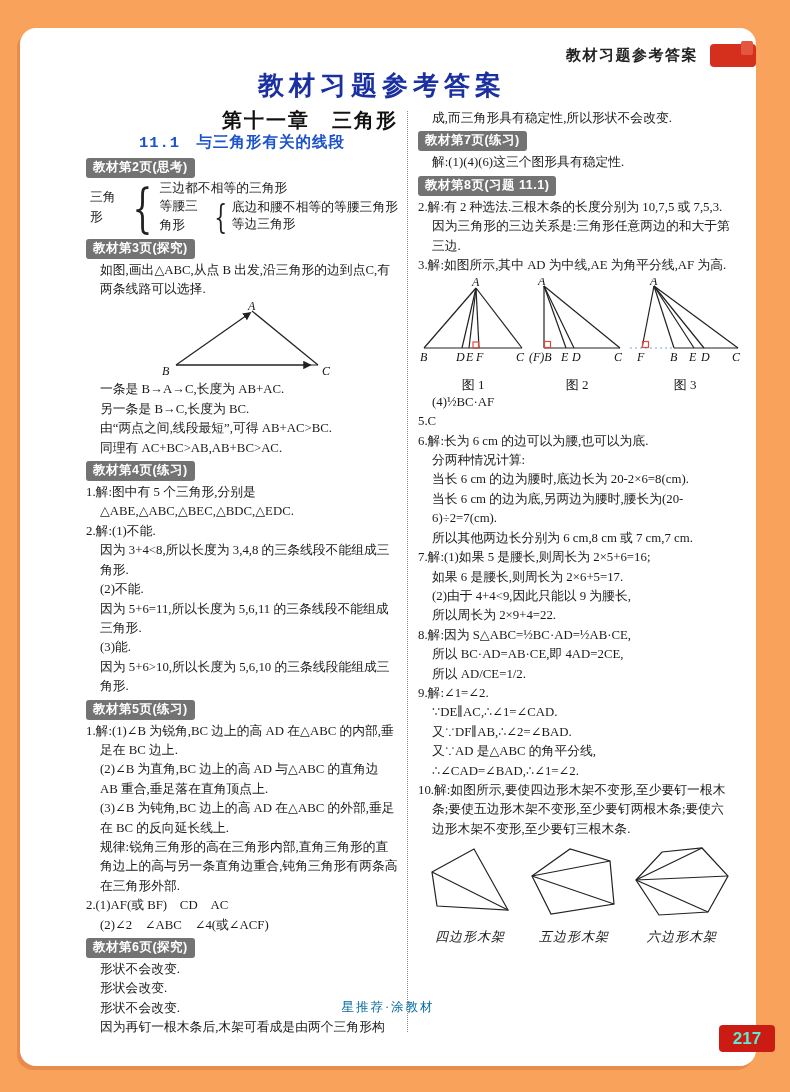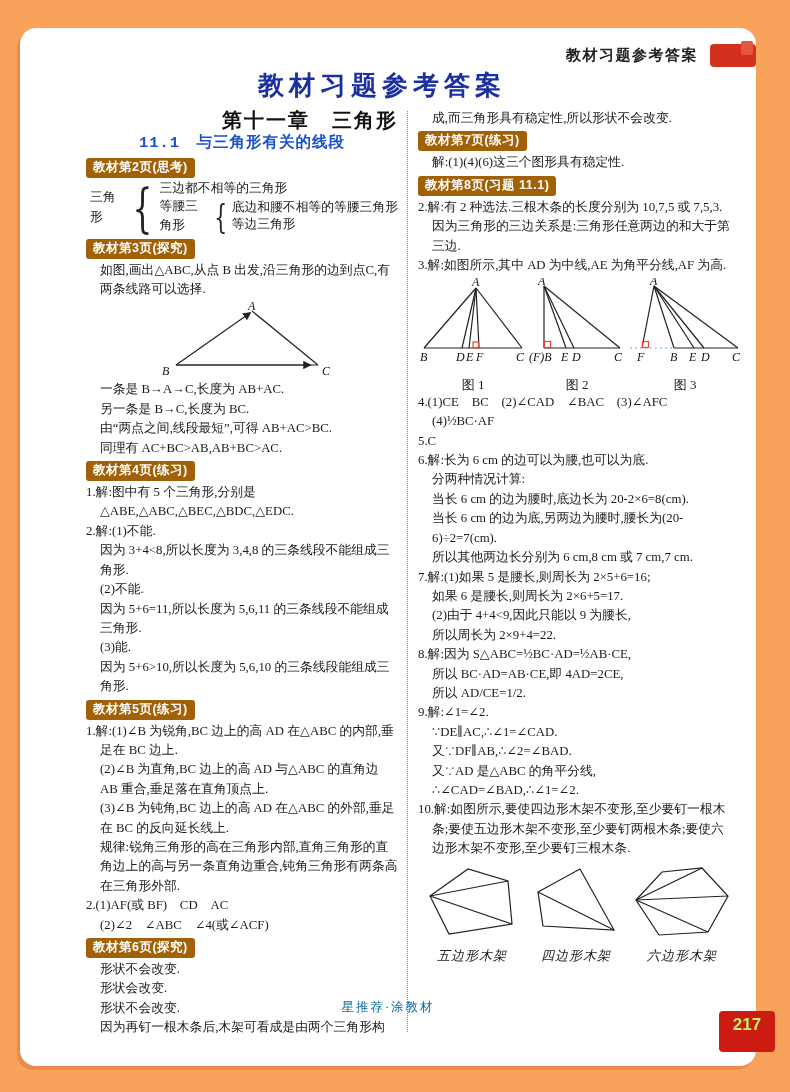--- a/index.html
+++ b/index.html
@@ -27,21 +27,21 @@
   
   .cols{display:flex;margin:6px 0 0 66px;}
   .col-left{width:312px;flex:none;}
   .divider{flex:none;border-left:1.5px dotted #8a8a8a;margin:2px 10px 6px 9px;}
   .col-right{width:318px;flex:none;}
   .col{font-size:12.8px;line-height:19.4px;}
   .chapter{margin:2px 0 4px;text-align:right;font-size:20px;letter-spacing:2px;color:#111;}
   .section{margin:0 0 4px;text-align:center;font-size:15.5px;color:#1C53CC;
     font-family:Liberation Mono, monospace;letter-spacing:1px;}
   .badge-row{margin:3px 0 2px;}
-  .badge{display:inline-block;background:#a16207;color:#fff;font-weight:bold;
+  .badge{display:inline-block;background:#737373;color:#fff;font-weight:bold;
     font-size:12.5px;line-height:17px;padding:1px 7px 2px;border-radius:3px;
     font-family:"Liberation Sans",sans-serif;letter-spacing:.5px;}
   .ln{margin:0;}
   .ln.num{padding-left:14px;text-indent:-14px;}
   .ln.sub{padding-left:14px;}
   
   .bracket{display:flex;align-items:center;margin:1px 0 3px 4px;font-size:12.8px;}
   .brace{font-family:"DejaVu Serif",serif;font-weight:400;color:#222;line-height:1;}
   .brace.b1{font-size:52px;transform:scaleX(.6);}
   .brace.b2{font-size:34px;transform:scaleX(.6);}
@@ -54,22 +54,22 @@
   svg .rangle{stroke:#E0483A;stroke-width:1.2;fill:none;}
   svg .dotted{stroke:#6fa8dc;stroke-width:1.2;stroke-dasharray:2 3;fill:none;}
   .figs-row{display:flex;justify-content:space-between;align-items:flex-end;margin:3px 0 1px;}
   .figbox{text-align:center;}
   .figcap{font-size:13px;line-height:15px;margin-top:0;}
   .frames-row{display:flex;justify-content:space-between;align-items:flex-end;margin:5px 2px 0 4px;}
   .framecap{font-size:13px;font-style:italic;line-height:15px;letter-spacing:1px;}
   
   .brand{position:absolute;left:0;right:0;bottom:50px;text-align:center;
     color:#0369a1;font-size:12.5px;letter-spacing:2px;}
-  .pagenum{position:absolute;right:15px;bottom:40px;width:56px;height:41px;
-    background:#CB1B12;border-radius:4px;color:#bef264;font-weight:bold;
+  .pagenum{position:absolute;right:15px;bottom:40px;width:56px;height:27px;
+    background:#CB1B12;border-radius:4px;color:#5eead4;font-weight:bold;
     font-size:17px;line-height:27px;text-align:center;
     font-family:"Liberation Sans",sans-serif;}
   .pagenum::before{content:"";position:absolute;left:-7px;top:2px;width:14px;height:23px;
     background:#F7A531;border-radius:3px;z-index:-1;}
 </style>
 </head>
 <body>
 
 <div class="card">
 
@@ -228,21 +228,20 @@
             <text class="flabel" x="44" y="83">B</text>
             <text class="flabel" x="63" y="83">E</text>
             <text class="flabel" x="75" y="83">D</text>
             <text class="flabel" x="106" y="83">C</text>
           </svg>
           <div class="figcap">图 3</div>
         </div>
       </div>
 
       <div>
-          <p class="ln num">4.(1)CE　BC　(2)∠CAD　∠BAC　(3)∠AFC</p>
           <p class="ln sub">(4)½BC·AF</p>
           <p class="ln num">5.C</p>
           <p class="ln num">6.解:长为 6 cm 的边可以为腰,也可以为底.</p>
           <p class="ln sub">分两种情况计算:</p>
           <p class="ln sub">当长 6 cm 的边为腰时,底边长为 20-2×6=8(cm).</p>
           <p class="ln sub">当长 6 cm 的边为底,另两边为腰时,腰长为(20-6)÷2=7(cm).</p>
           <p class="ln sub">所以其他两边长分别为 6 cm,8 cm 或 7 cm,7 cm.</p>
           <p class="ln num">7.解:(1)如果 5 是腰长,则周长为 2×5+6=16;</p>
           <p class="ln sub">如果 6 是腰长,则周长为 2×6+5=17.</p>
           <p class="ln sub">(2)由于 4+4&lt;9,因此只能以 9 为腰长,</p>
@@ -253,33 +252,33 @@
           <p class="ln num">9.解:∠1=∠2.</p>
           <p class="ln sub">∵DE∥AC,∴∠1=∠CAD.</p>
           <p class="ln sub">又∵DF∥AB,∴∠2=∠BAD.</p>
           <p class="ln sub">又∵AD 是△ABC 的角平分线,</p>
           <p class="ln sub">∴∠CAD=∠BAD,∴∠1=∠2.</p>
           <p class="ln num">10.解:如图所示,要使四边形木架不变形,至少要钉一根木条;要使五边形木架不变形,至少要钉两根木条;要使六边形木架不变形,至少要钉三根木条.</p>
         </div>
 
       <div class="frames-row">
         <div class="figbox">
+          <svg width="96" height="78" viewBox="0 0 96 78">
+            <polygon class="edge" points="10,28 52,5 86,66 15,62"></polygon>
+            <line class="edge" x1="10" y1="28" x2="86" y2="66"></line>
+          </svg>
+          <div class="framecap">四边形木架</div>
+        </div>
+        <div class="figbox">
           <svg width="100" height="78" viewBox="0 0 100 78">
             <polygon class="edge" points="8,32 46,5 86,17 90,60 27,70"></polygon>
             <line class="edge" x1="8" y1="32" x2="86" y2="17"></line>
             <line class="edge" x1="8" y1="32" x2="90" y2="60"></line>
           </svg>
           <div class="framecap">五边形木架</div>
-        </div>
-        <div class="figbox">
-          <svg width="96" height="78" viewBox="0 0 96 78">
-            <polygon class="edge" points="10,28 52,5 86,66 15,62"></polygon>
-            <line class="edge" x1="10" y1="28" x2="86" y2="66"></line>
-          </svg>
-          <div class="framecap">四边形木架</div>
         </div>
         <div class="figbox">
           <svg width="104" height="78" viewBox="0 0 104 78">
             <polygon class="edge" points="6,36 32,8 72,4 98,32 78,68 29,71"></polygon>
             <line class="edge" x1="6" y1="36" x2="72" y2="4"></line>
             <line class="edge" x1="6" y1="36" x2="98" y2="32"></line>
             <line class="edge" x1="6" y1="36" x2="78" y2="68"></line>
           </svg>
           <div class="framecap">六边形木架</div>
         </div>

